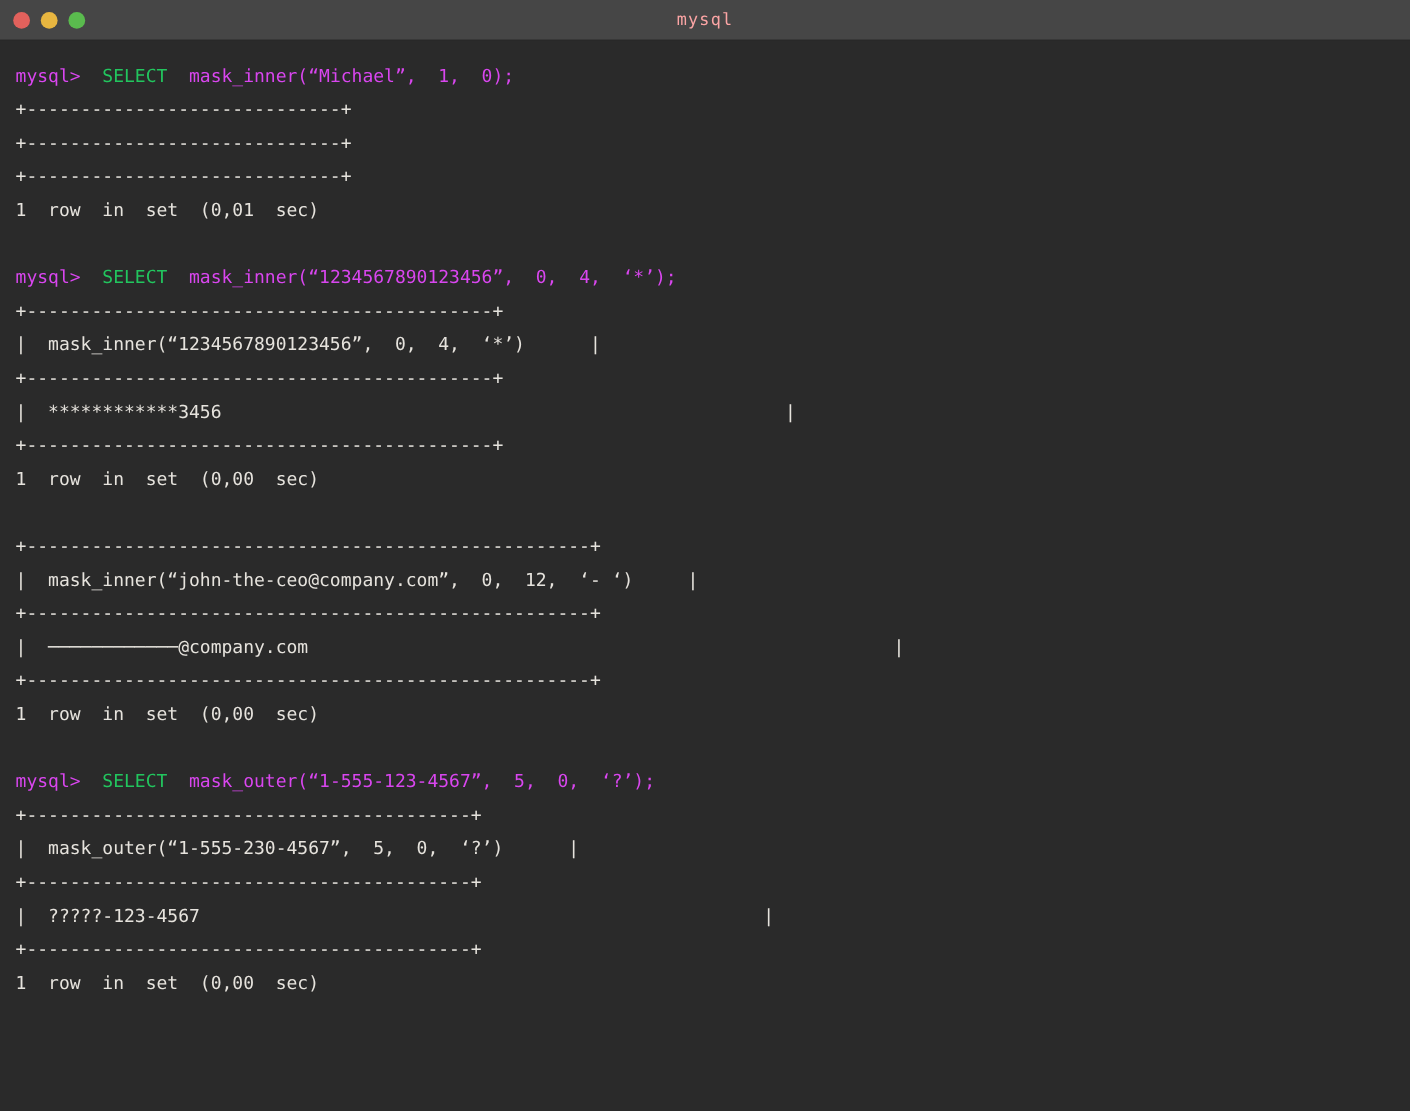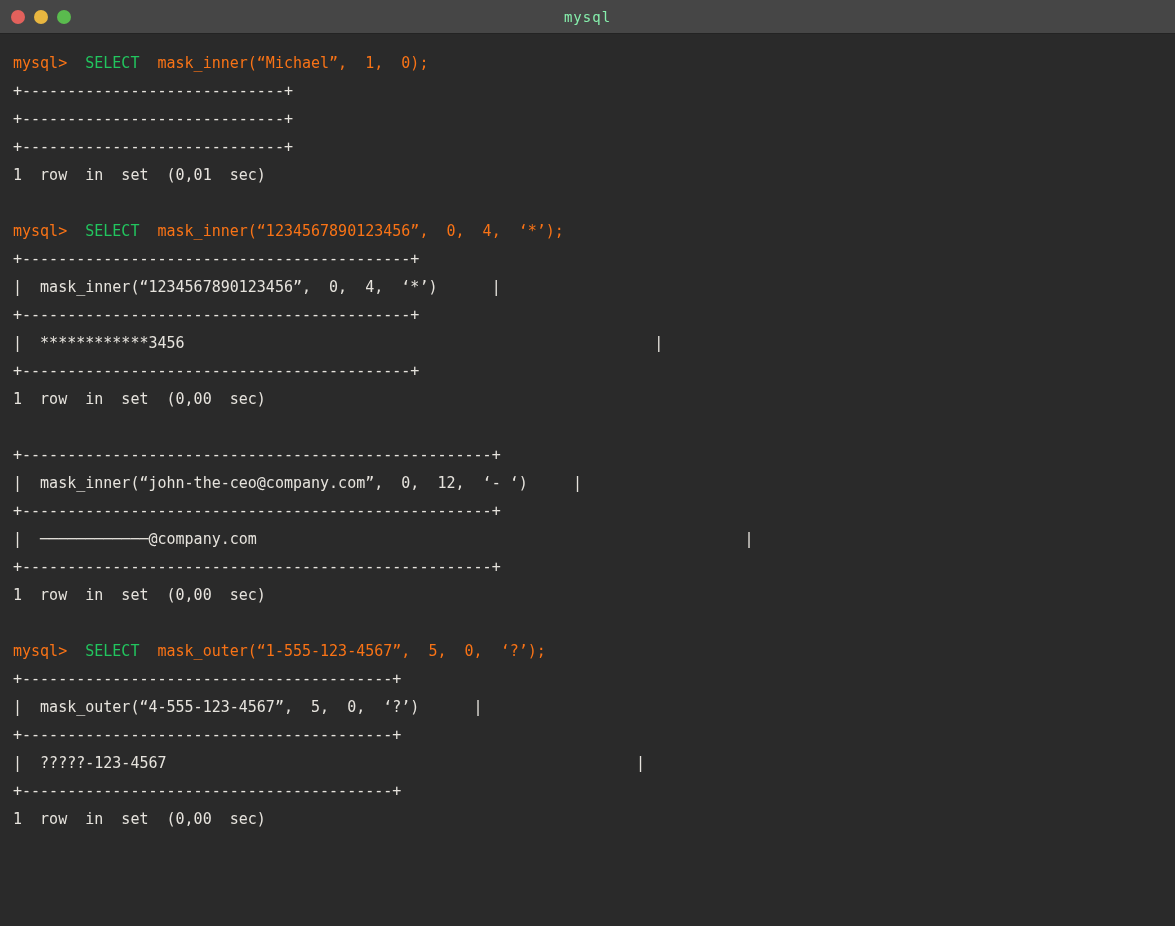--- a/index.html
+++ b/index.html
@@ -16,33 +16,33 @@
     border-bottom: 1px solid #232323;
     position: relative;
     display: flex; align-items: center; justify-content: center;
   }
   .lights {
     position: absolute; left: 11px; top: 0; height: 33px;
     display: flex; align-items: center; gap: 9px;
   }
   .light { width: 14px; height: 14px; border-radius: 50%; }
   .title {
-    color: #86efac; font-size: 14px; letter-spacing: 1px;
+    color: #fca5a5; font-size: 14px; letter-spacing: 1px;
   }
   .terminal {
     flex: 1;
     background: #2a2a2a;
     padding: 15px 0 0 13px;
     font-size: 15px;
     line-height: 28px;
     color: #e6e3dd;
   }
   .line { white-space: pre; height: 28px; }
   .block { margin-bottom: 28px; }
-  .orange { color: #f97316; }
+  .orange { color: #d946ef; }
   .yellow { color: #22c55e; }
 </style>
 </head>
 <body>
 
 <div class="window">
   <div class="titlebar">
     <div class="lights">
       <div class="light" style="background: rgb(226, 97, 92);"></div>
       <div class="light" style="background: rgb(232, 182, 64);"></div>
@@ -76,21 +76,21 @@
       <div class="line">|  mask_inner(“john-the-ceo@company.com”,  0,  12,  ‘- ‘)     |</div>
       <div class="line">+----------------------------------------------------+</div>
       <div class="line">|  ────────────@company.com                                                      |</div>
       <div class="line">+----------------------------------------------------+</div>
       <div class="line">1  row  in  set  (0,00  sec)</div>
     </div>
 
     <div class="block">
       <div class="line"><span class="orange">mysql&gt;</span><span class="yellow">  SELECT</span><span class="orange">  mask_outer(“1-555-123-4567”,  5,  0,  ‘?’);</span></div>
       <div class="line">+-----------------------------------------+</div>
-      <div class="line">|  mask_outer(“4-555-123-4567”,  5,  0,  ‘?’)      |</div>
+      <div class="line">|  mask_outer(“1-555-230-4567”,  5,  0,  ‘?’)      |</div>
       <div class="line">+-----------------------------------------+</div>
       <div class="line">|  ?????-123-4567                                                    |</div>
       <div class="line">+-----------------------------------------+</div>
       <div class="line">1  row  in  set  (0,00  sec)</div>
     </div>
 
   </div>
 </div>
 
 </body></html>

